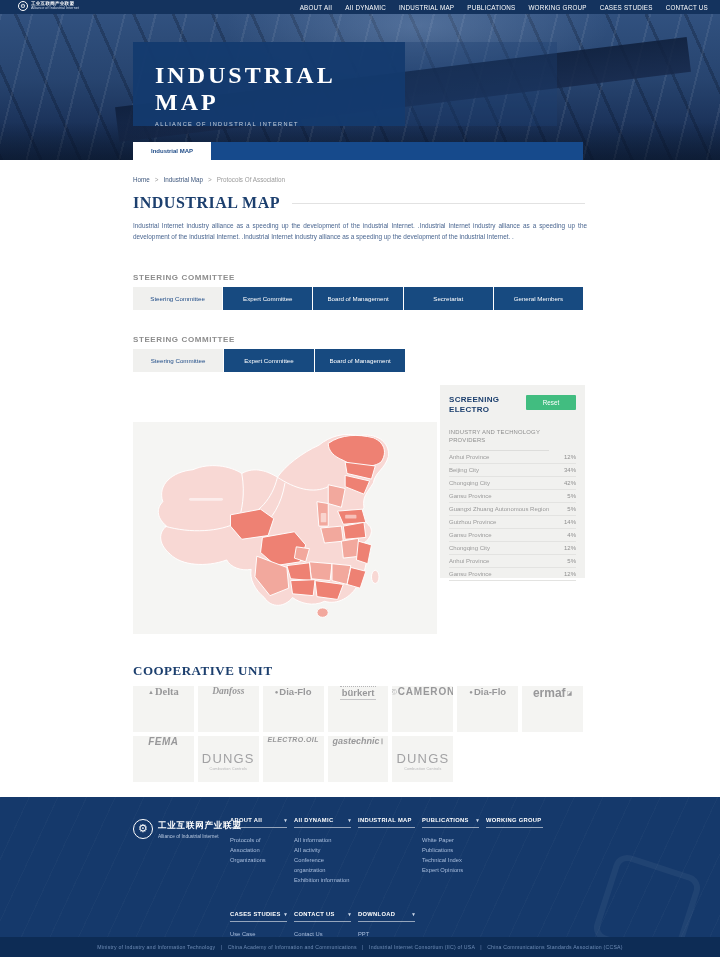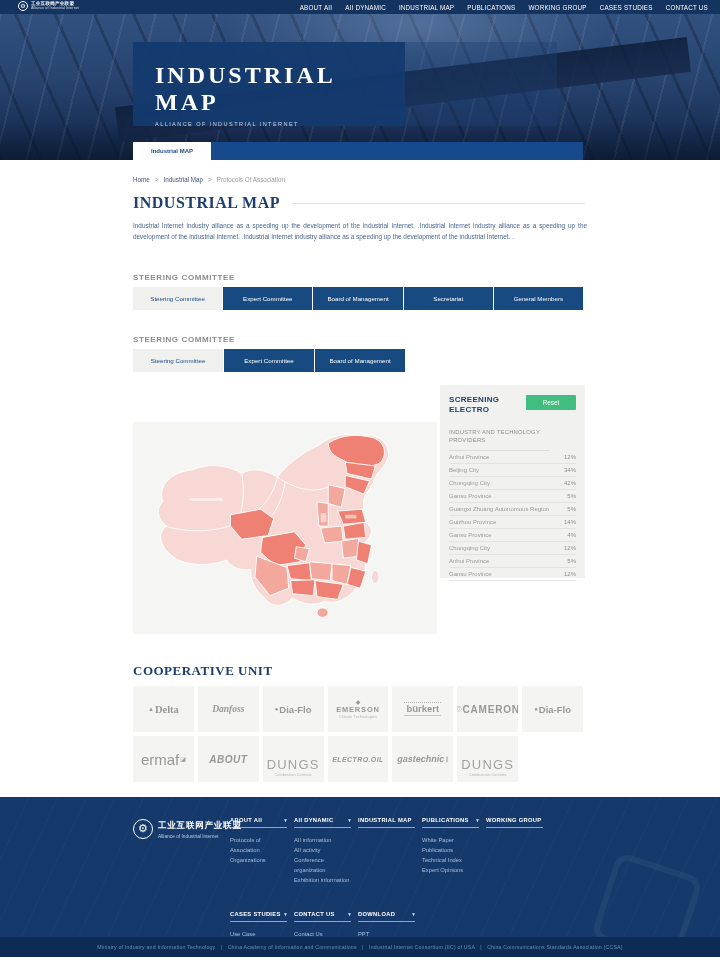--- a/index.html
+++ b/index.html
@@ -63,31 +63,31 @@
   .scr-head { display:flex; justify-content:space-between; align-items:flex-start; }
   .scr-title { font-size:8px; font-weight:bold; color:#1c3f6e; line-height:9.5px; letter-spacing:.3px; width:62px; }
   .reset-btn { background:#41bd80; color:#fff; font-size:6.3px; border:none; padding:4px 0; width:50px; text-align:center; border-radius:1px; cursor:pointer; }
   .scr-cat { margin-top:14px; font-size:5.9px; color:#8f8f8f; line-height:8px; width:100px; padding-bottom:6px; border-bottom:1px solid #dddddb; letter-spacing:.2px; }
   .srow { display:flex; justify-content:space-between; align-items:center; height:13px; border-bottom:1px solid #e3e3e1; font-size:6px; color:#9a9a9a; cursor:pointer; }
   .srow .v { color:#8f8f8f; }
 
   
   .coop-heading { margin:28px 0 0 133px; font-family:"Liberation Serif", serif; font-size:13px; font-weight:bold; color:#1c3f6e; letter-spacing:.5px; }
   .logo-grid { margin:7px 0 0 133px; width:450px; display:grid; grid-template-columns:repeat(7,1fr); gap:4px; }
-  .logo-cell { height:46px; background:#f4f4f2; display:flex; flex-direction:column; align-items:center; justify-content:center; color:#98989a; cursor:pointer; overflow:hidden; }
+  .logo-cell { height:46px; background:#f4f4f2; display:flex; flex-direction:column; align-items:center; color:#98989a; cursor:pointer; overflow:hidden; }
   .lg-mark { font-size:6px; line-height:6px; }
   .lg-sub { font-size:3.6px; color:#b3b3b5; margin-top:1px; letter-spacing:.2px; }
   .lg-row { display:flex; align-items:center; gap:1px; }
   .lg-delta   .lg-text { font-family:"Liberation Serif", serif; font-size:10.5px; font-weight:bold; }
   .lg-danfoss .lg-text { font-family:"Liberation Serif", serif; font-style:italic; font-size:9.5px; font-weight:bold; }
   .lg-diaflo  .lg-text { font-size:9.5px; font-weight:bold; }
   .lg-emerson .lg-text { font-size:7.5px; font-weight:bold; letter-spacing:.8px; }
   .lg-burkert .lg-text { font-size:9.5px; font-weight:bold; border-top:1px dotted #b5b5b7; border-bottom:1px solid #c5c5c7; padding:0 2px 1px 2px; }
   .lg-cameron .lg-text { font-size:10px; font-weight:bold; letter-spacing:.8px; }
-  .lg-ermaf   .lg-text { font-size:15px; font-weight:normal; }
+  .lg-ermaf   .lg-text { font-size:12px; font-weight:bold; }
   .lg-fema    .lg-text { font-size:10px; font-weight:bold; font-style:italic; letter-spacing:.5px; }
   .lg-dungs   .lg-text { font-size:13px; letter-spacing:1.2px; color:#a2a2a4;margin-top:15px; }
   .lg-eoil    .lg-text { font-size:7px; font-weight:bold; font-style:italic; letter-spacing:.4px; }
   .lg-draeger .lg-text { font-size:10.5px; font-weight:bold; }
   .lg-gast    .lg-text { font-size:9px; font-weight:bold; font-style:italic; }
 
   
   .footer { margin-top:15px; height:140px; background:#15396b; position:relative; overflow:hidden; }
   .footer::before { content:""; position:absolute; inset:0;
     background:repeating-linear-gradient(115deg, rgba(255,255,255,.025) 0 1px, transparent 1px 26px); }
@@ -278,25 +278,20 @@
       </div>
     <div class="logo-cell lg-danfoss">
         <span class="lg-text">Danfoss</span>
       </div>
     <div class="logo-cell lg-diaflo">
         <span class="lg-row">
           <span class="lg-mark">●</span>
           <span class="lg-text">Dia-Flo</span>
         </span>
       </div>
-    <div class="logo-cell lg-emerson">
-        <span class="lg-mark">◆</span>
-        <span class="lg-text">EMERSON</span>
-        <span class="lg-sub">Climate Technologies</span>
-      </div>
     <div class="logo-cell lg-burkert">
         <span class="lg-text">bürkert</span>
       </div>
     <div class="logo-cell lg-cameron">
         <span class="lg-row">
           <span class="lg-mark">Ⓒ</span>
           <span class="lg-text">CAMERON</span>
         </span>
       </div>
     <div class="logo-cell lg-diaflo">
@@ -305,21 +300,21 @@
           <span class="lg-text">Dia-Flo</span>
         </span>
       </div>
     <div class="logo-cell lg-ermaf">
         <span class="lg-row">
           <span class="lg-text">ermaf</span>
           <span class="lg-mark">◪</span>
         </span>
       </div>
     <div class="logo-cell lg-fema">
-        <span class="lg-text">ABOUT</span>
+        <span class="lg-text">FEMA</span>
       </div>
     <div class="logo-cell lg-dungs">
         <span class="lg-text">DUNGS</span>
         <span class="lg-sub">Combustion Controls</span>
       </div>
     <div class="logo-cell lg-eoil">
         <span class="lg-text">ELECTRO.OIL</span>
       </div>
     <div class="logo-cell lg-gast">
         <span class="lg-row">

